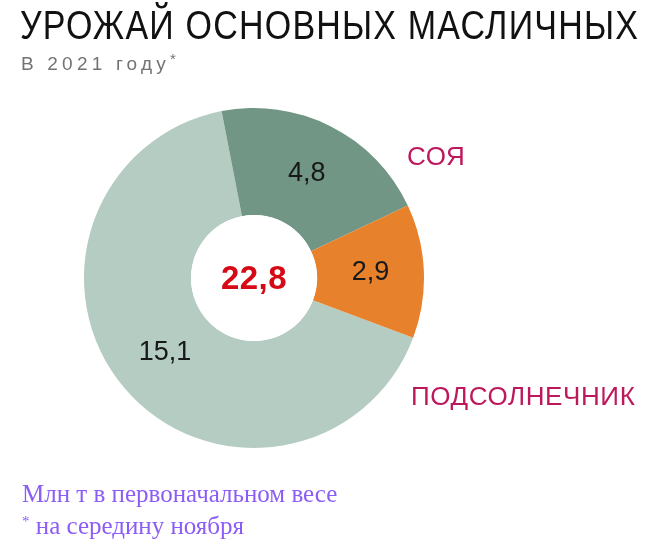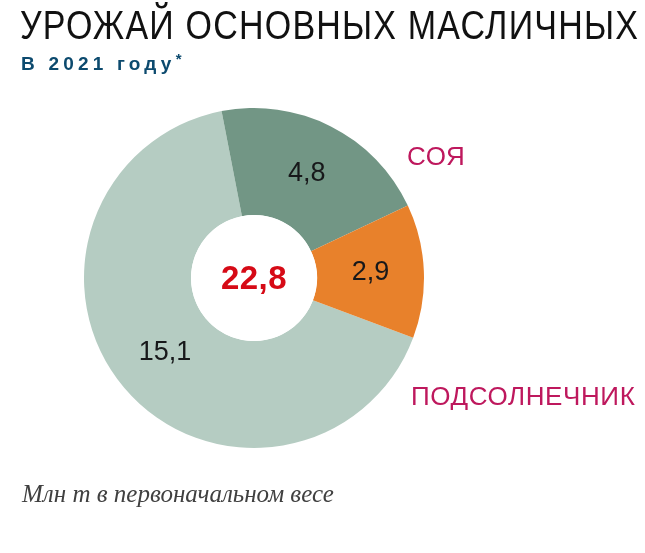--- a/index.html
+++ b/index.html
@@ -36,23 +36,23 @@
     white-space: nowrap;
     transform: scaleY(1.18);
     transform-origin: left top;
   }
   .subtitle {
     position: absolute;
     left: 21px;
     top: 50px;
     font-family: "Liberation Sans", sans-serif;
     font-size: 19px;
-    font-weight: 700;
+    font-weight: 400;
     letter-spacing: 4.2px;
-    color: #0c4a6e;
+    color: #737373;
     white-space: nowrap;
     text-align: right;
   }
   .subtitle .star {
     font-size: 15px;
     vertical-align: 6px;
     letter-spacing: 0;
   }
 
   
@@ -98,23 +98,22 @@
 
   
   .footnotes {
     position: absolute;
     left: 22px;
     top: 478px;
     width: 600px;
   }
   .foot-line {
     font-family: "Liberation Serif", serif;
-    font-style: italic;
     font-size: 25px;
-    color: #404040;
+    color: #8b5cf6;
     line-height: 1.28;
     white-space: nowrap;
   }
   .foot-line .star {
     font-size: 15px;
     vertical-align: 8px;
   }
 </style>
 </head>
 <body>
@@ -147,15 +146,16 @@
     </svg>
 
     <div class="cat-label" style="left:407px; top:56px;">СОЯ</div>
 
 
     <div class="cat-label" style="left:411px; top:296px;">ПОДСОЛНЕЧНИК</div>
   </div>
 
   <div class="footnotes">
     <div class="foot-line">Млн т в первоначальном весе</div>
+    <div class="foot-line"><span class="star">*</span><span> на середину ноября</span></div>
   </div>
 
 </div>
 
 </body></html>

